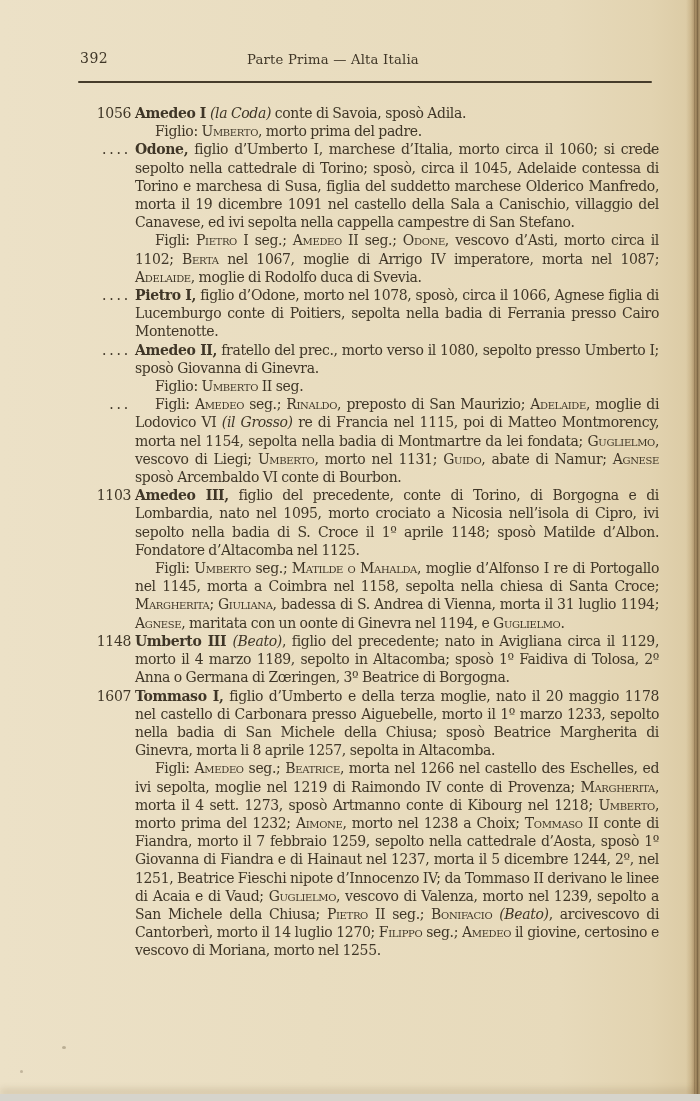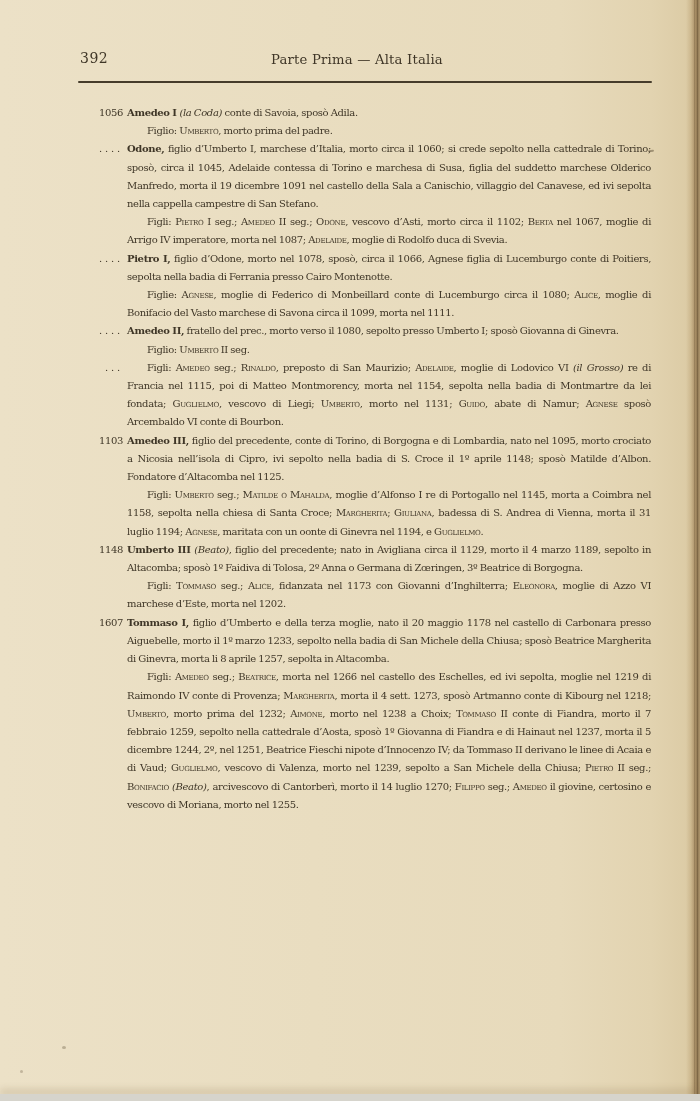--- a/index.html
+++ b/index.html
@@ -17,26 +17,26 @@
   .right-edge::after{
     content:"";position:absolute;top:0;right:0;width:8px;height:100%;
     background:repeating-linear-gradient(90deg,transparent 0 2px,rgba(70,52,28,.22) 2px 3px);
   }
   
   .bottom-strip{
     position:absolute;left:0;bottom:0;width:100%;height:7px;background:#d6d4cc;
     box-shadow:0 -5px 7px rgba(130,110,75,.22);
   }
   .page-number{position:absolute;left:80px;top:50px;font-size:14px;letter-spacing:.5px;}
-  .running-title{position:absolute;left:0;top:52px;width:666px;text-align:center;font-size:13.2px;letter-spacing:.2px;padding-left:24px;}
+  .running-title{position:absolute;left:0;top:52px;width:666px;text-align:center;font-size:13.2px;letter-spacing:.2px;}
   .rule{position:absolute;left:78px;top:81px;width:574px;height:2.4px;background:#463c2b;border-radius:1px;}
 
   .content{
-    position:absolute;left:85px;top:104px;width:566px;
-    font-size:10px;line-height:18.2px;text-align:justify;
+    position:absolute;left:93px;top:104px;width:566px;
+    font-size:14px;line-height:18.2px;text-align:justify;
     letter-spacing:-.35px;word-spacing:-.4px;
   }
   .entry{position:relative;padding-left:42px;}
   .num{position:absolute;left:0;top:0;width:38px;text-align:right;white-space:nowrap;}
   .num.dots{letter-spacing:2.8px;}
   .entry p{margin:0;}
   p.child{text-indent:20px;}
   .b{font-weight:bold;}
   .i{font-style:italic;}
   .sc{font-variant:small-caps;}
@@ -66,21 +66,20 @@
         <span class="num dots">....</span>
         <div>
           <p class="main"><span class="b">Odone,</span><span class="n"> figlio d’Umberto I, marchese d’Italia, morto circa il 1060; si crede sepolto nella cattedrale di Torino; sposò, circa il 1045, Adelaide contessa di Torino e marchesa di Susa, figlia del suddetto marchese Olderico Manfredo, morta il 19 dicembre 1091 nel castello della Sala a Canischio, villaggio del Canavese, ed ivi sepolta nella cappella campestre di San Stefano.</span></p>
           <p class="child"><span class="n">Figli: </span><span class="sc">Pietro I</span><span class="n"> seg.; </span><span class="sc">Amedeo II</span><span class="n"> seg.; </span><span class="sc">Odone</span><span class="n">, vescovo d’Asti, morto circa il 1102; </span><span class="sc">Berta</span><span class="n"> nel 1067, moglie di Arrigo IV imperatore, morta nel 1087; </span><span class="sc">Adelaide</span><span class="n">, moglie di Rodolfo duca di Svevia.</span></p>
         </div>
       </div>
       <div class="entry">
         <span class="num dots">....</span>
         <div>
           <p class="main"><span class="b">Pietro I,</span><span class="n"> figlio d’Odone, morto nel 1078, sposò, circa il 1066, Agnese figlia di Lucemburgo conte di Poitiers, sepolta nella badia di Ferrania presso Cairo Montenotte.</span></p>
-          <p class="child"><span class="n">Figlie: </span><span class="sc">Agnese</span><span class="n">, moglie di Federico di Monbeillard conte di Lucemburgo circa il 1080; </span><span class="sc">Alice</span><span class="n">, moglie di Bonifacio del Vasto marchese di Savona circa il 1099, morta nel 1111.</span></p>
         </div>
       </div>
       <div class="entry">
         <span class="num dots">....</span>
         <div>
           <p class="main"><span class="b">Amedeo II,</span><span class="n"> fratello del prec., morto verso il 1080, sepolto presso Umberto I; sposò Giovanna di Ginevra.</span></p>
           <p class="child"><span class="n">Figlio: </span><span class="sc">Umberto II</span><span class="n"> seg.</span></p>
         </div>
       </div>
       <div class="entry">
@@ -93,21 +92,20 @@
         <span class="num">1103</span>
         <div>
           <p class="main"><span class="b">Amedeo III,</span><span class="n"> figlio del precedente, conte di Torino, di Borgogna e di Lombardia, nato nel 1095, morto crociato a Nicosia nell’isola di Cipro, ivi sepolto nella badia di S. Croce il 1º aprile 1148; sposò Matilde d’Albon. Fondatore d’Altacomba nel 1125.</span></p>
           <p class="child"><span class="n">Figli: </span><span class="sc">Umberto</span><span class="n"> seg.; </span><span class="sc">Matilde o Mahalda</span><span class="n">, moglie d’Alfonso I re di Portogallo nel 1145, morta a Coimbra nel 1158, sepolta nella chiesa di Santa Croce; </span><span class="sc">Margherita</span><span class="n">; </span><span class="sc">Giuliana</span><span class="n">, badessa di S. Andrea di Vienna, morta il 31 luglio 1194; </span><span class="sc">Agnese</span><span class="n">, maritata con un oonte di Ginevra nel 1194, e </span><span class="sc">Guglielmo</span><span class="n">.</span></p>
         </div>
       </div>
       <div class="entry">
         <span class="num">1148</span>
         <div>
           <p class="main"><span class="b">Umberto III </span><span class="i">(Beato)</span><span class="n">, figlio del precedente; nato in Avigliana circa il 1129, morto il 4 marzo 1189, sepolto in Altacomba; sposò 1º Faidiva di Tolosa, 2º Anna o Germana di Zœringen, 3º Beatrice di Borgogna.</span></p>
-          <p class="child"><span class="n">Figli: </span><span class="sc">Tommaso</span><span class="n"> seg.; </span><span class="sc">Alice</span><span class="n">, fidanzata nel 1173 con Giovanni d’Inghilterra; </span><span class="sc">Eleonora</span><span class="n">, moglie di Azzo VI marchese d’Este, morta nel 1202.</span></p>
         </div>
       </div>
       <div class="entry">
         <span class="num">1607</span>
         <div>
           <p class="main"><span class="b">Tommaso I,</span><span class="n"> figlio d’Umberto e della terza moglie, nato il 20 maggio 1178 nel castello di Carbonara presso Aiguebelle, morto il 1º marzo 1233, sepolto nella badia di San Michele della Chiusa; sposò Beatrice Margherita di Ginevra, morta li 8 aprile 1257, sepolta in Altacomba.</span></p>
           <p class="child"><span class="n">Figli: </span><span class="sc">Amedeo</span><span class="n"> seg.; </span><span class="sc">Beatrice</span><span class="n">, morta nel 1266 nel castello des Eschelles, ed ivi sepolta, moglie nel 1219 di Raimondo IV conte di Provenza; </span><span class="sc">Margherita</span><span class="n">, morta il 4 sett. 1273, sposò Artmanno conte di Kibourg nel 1218; </span><span class="sc">Umberto</span><span class="n">, morto prima del 1232; </span><span class="sc">Aimone</span><span class="n">, morto nel 1238 a Choix; </span><span class="sc">Tommaso II</span><span class="n"> conte di Fiandra, morto il 7 febbraio 1259, sepolto nella cattedrale d’Aosta, sposò 1º Giovanna di Fiandra e di Hainaut nel 1237, morta il 5 dicembre 1244, 2º, nel 1251, Beatrice Fieschi nipote d’Innocenzo IV; da Tommaso II derivano le linee di Acaia e di Vaud; </span><span class="sc">Guglielmo</span><span class="n">, vescovo di Valenza, morto nel 1239, sepolto a San Michele della Chiusa; </span><span class="sc">Pietro II</span><span class="n"> seg.; </span><span class="sc">Bonifacio</span><span class="n"> </span><span class="i">(Beato)</span><span class="n">, arcivescovo di Cantorberì, morto il 14 luglio 1270; </span><span class="sc">Filippo</span><span class="n"> seg.; </span><span class="sc">Amedeo</span><span class="n"> il giovine, certosino e vescovo di Moriana, morto nel 1255.</span></p>
         </div>
       </div>
     </main>

